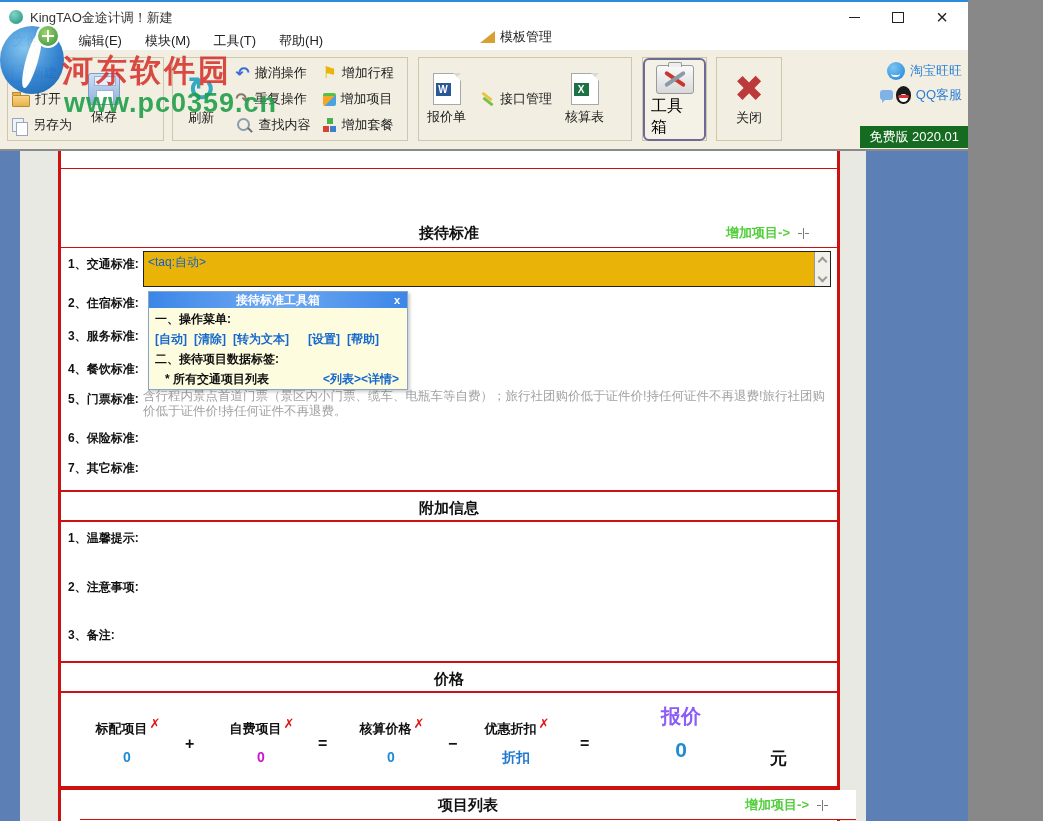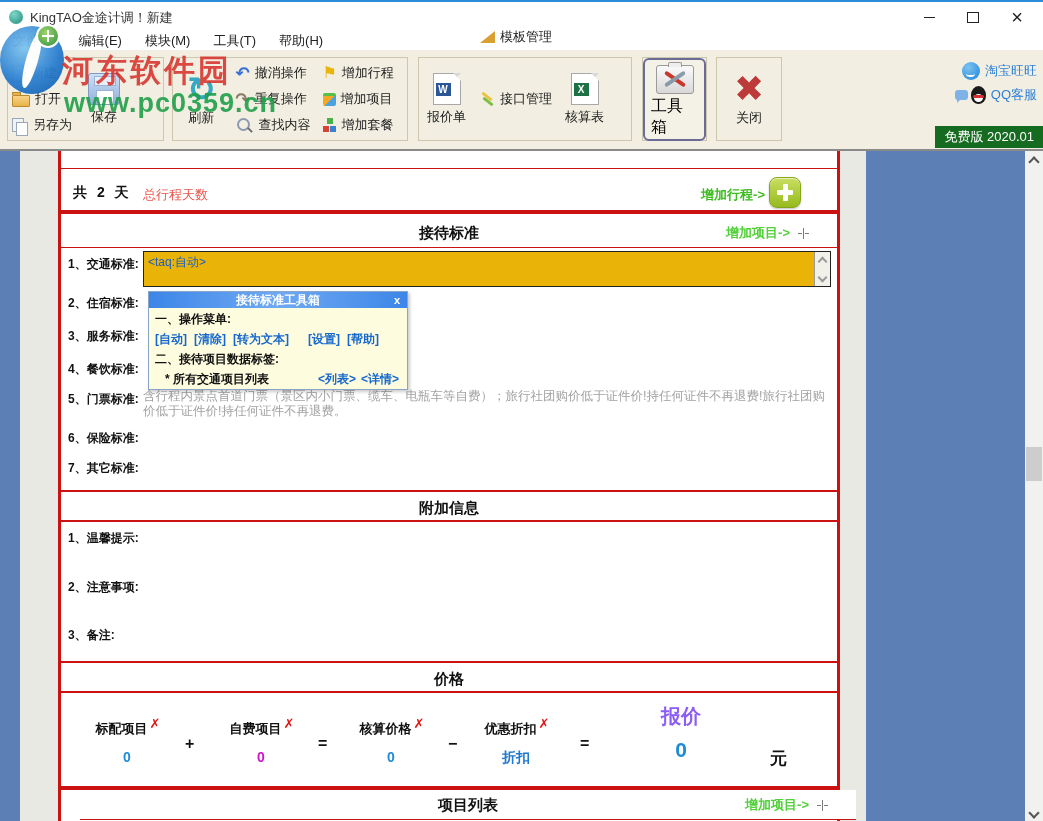--- a/index.html
+++ b/index.html
@@ -1,17 +1,17 @@
 <!DOCTYPE html>
 <html><head>
 <meta charset="utf-8">
 <style>
   html,body{margin:0;padding:0;}
   body{font-family:"Liberation Sans","DejaVu Sans",sans-serif;background:#888;}
-  .app{position:relative;width:1043px;height:821px;background:#fff;overflow:hidden;box-sizing:border-box;border-top:2px solid #2b8dd9;}
+  .app{position:relative;width:968px;height:821px;background:#fff;overflow:hidden;box-sizing:border-box;border-top:2px solid #2b8dd9;}
 
   
   .titlebar{position:absolute;top:0;left:0;width:100%;height:30px;background:#fff;}
   .app-icon{position:absolute;left:9px;top:8px;width:14px;height:14px;border-radius:50%;
     background:radial-gradient(circle at 35% 30%,#7fd4c8,#1f8f7a);}
   .title-text{position:absolute;left:30px;top:7px;font-size:13px;color:#333;}
   .win-btn{position:absolute;top:0;width:44px;height:30px;display:flex;align-items:center;justify-content:center;}
   .win-min{right:92px}.win-max{right:48px}.win-close{right:4px}
   .win-min i{display:block;width:11px;height:1px;background:#222;}
   .win-max i{display:block;width:10px;height:9px;border:1px solid #222;}
@@ -159,21 +159,21 @@
   .popup{position:absolute;left:87px;top:140px;width:258px;height:97px;background:#fdfcdf;border:1px solid #88a4c6;box-shadow:2px 2px 3px rgba(0,0,0,.2);z-index:20;}
   .popup-title{height:16px;background:linear-gradient(90deg,#3c86e8,#6fa9f3 50%,#3c86e8);color:#fff;font-size:12px;font-weight:bold;text-align:center;line-height:16px;position:relative;cursor:move;}
   .popup-x{position:absolute;right:7px;top:0;color:#fff;font-size:11px;font-weight:bold;cursor:pointer;}
   .popup-body{padding:1px 6px;}
   .p-black{font-size:12px;font-weight:bold;color:#111;line-height:20px;white-space:nowrap;}
   .p-actions{display:flex;gap:7px;font-size:12px;font-weight:bold;color:#1668cc;line-height:20px;}
   .p-actions span{cursor:pointer;}
   .p-actions .gap{margin-left:12px;}
   .p-tagrow{display:flex;font-size:12px;line-height:20px;}
   .p-tagrow .tag-label{font-weight:bold;color:#111;margin-left:10px;}
-  .p-tagrow .tag-links{margin-left:auto;display:flex;gap:5px;color:#1668cc;font-weight:bold;padding-right:2px;}
+  .p-tagrow .tag-links{margin-left:auto;display:flex;color:#1668cc;font-weight:bold;padding-right:2px;}
   .p-tagrow .tag-links span{cursor:pointer;}
 
   
   .p-col{position:absolute;top:24px;width:110px;text-align:center;}
   .p-label{font-size:13px;font-weight:bold;color:#111;white-space:nowrap;}
   .xmark{color:#e11616;font-weight:bold;font-size:13px;position:relative;top:-5px;left:2px;}
   .p-val{margin-top:11px;font-size:14px;font-weight:bold;}
   .val-blue{color:#1e8bd8;}
   .val-magenta{color:#cf12cf;}
   .val-link{color:#1e78d0;cursor:pointer;}
@@ -341,29 +341,20 @@
     <div class="strip-left"></div>
     <div class="gutter-l"></div>
     <div class="gutter-r"></div>
     <div class="blue-panel"></div>
 
     <div class="form">
       <div class="form-inner">
 
         <div class="frow row-a"></div>
 
-        <div class="frow row-b">
-          <span class="trip-total">共 2 天</span>
-          <span class="trip-label">总行程天数</span>
-          <span class="green-link">增加行程-&gt;</span>
-          <span class="plus-btn">
-              <i class="pb-h"></i>
-              <i class="pb-v"></i>
-            </span>
-        </div>
 
         <div class="frow hdr hdr1">
           <span>接待标准</span>
           <span class="green-link2">增加项目-&gt;</span>
           <span class="plus-gray">
               <i class="pg-h"></i>
               <i class="pg-v"></i>
             </span>
         </div>
 

